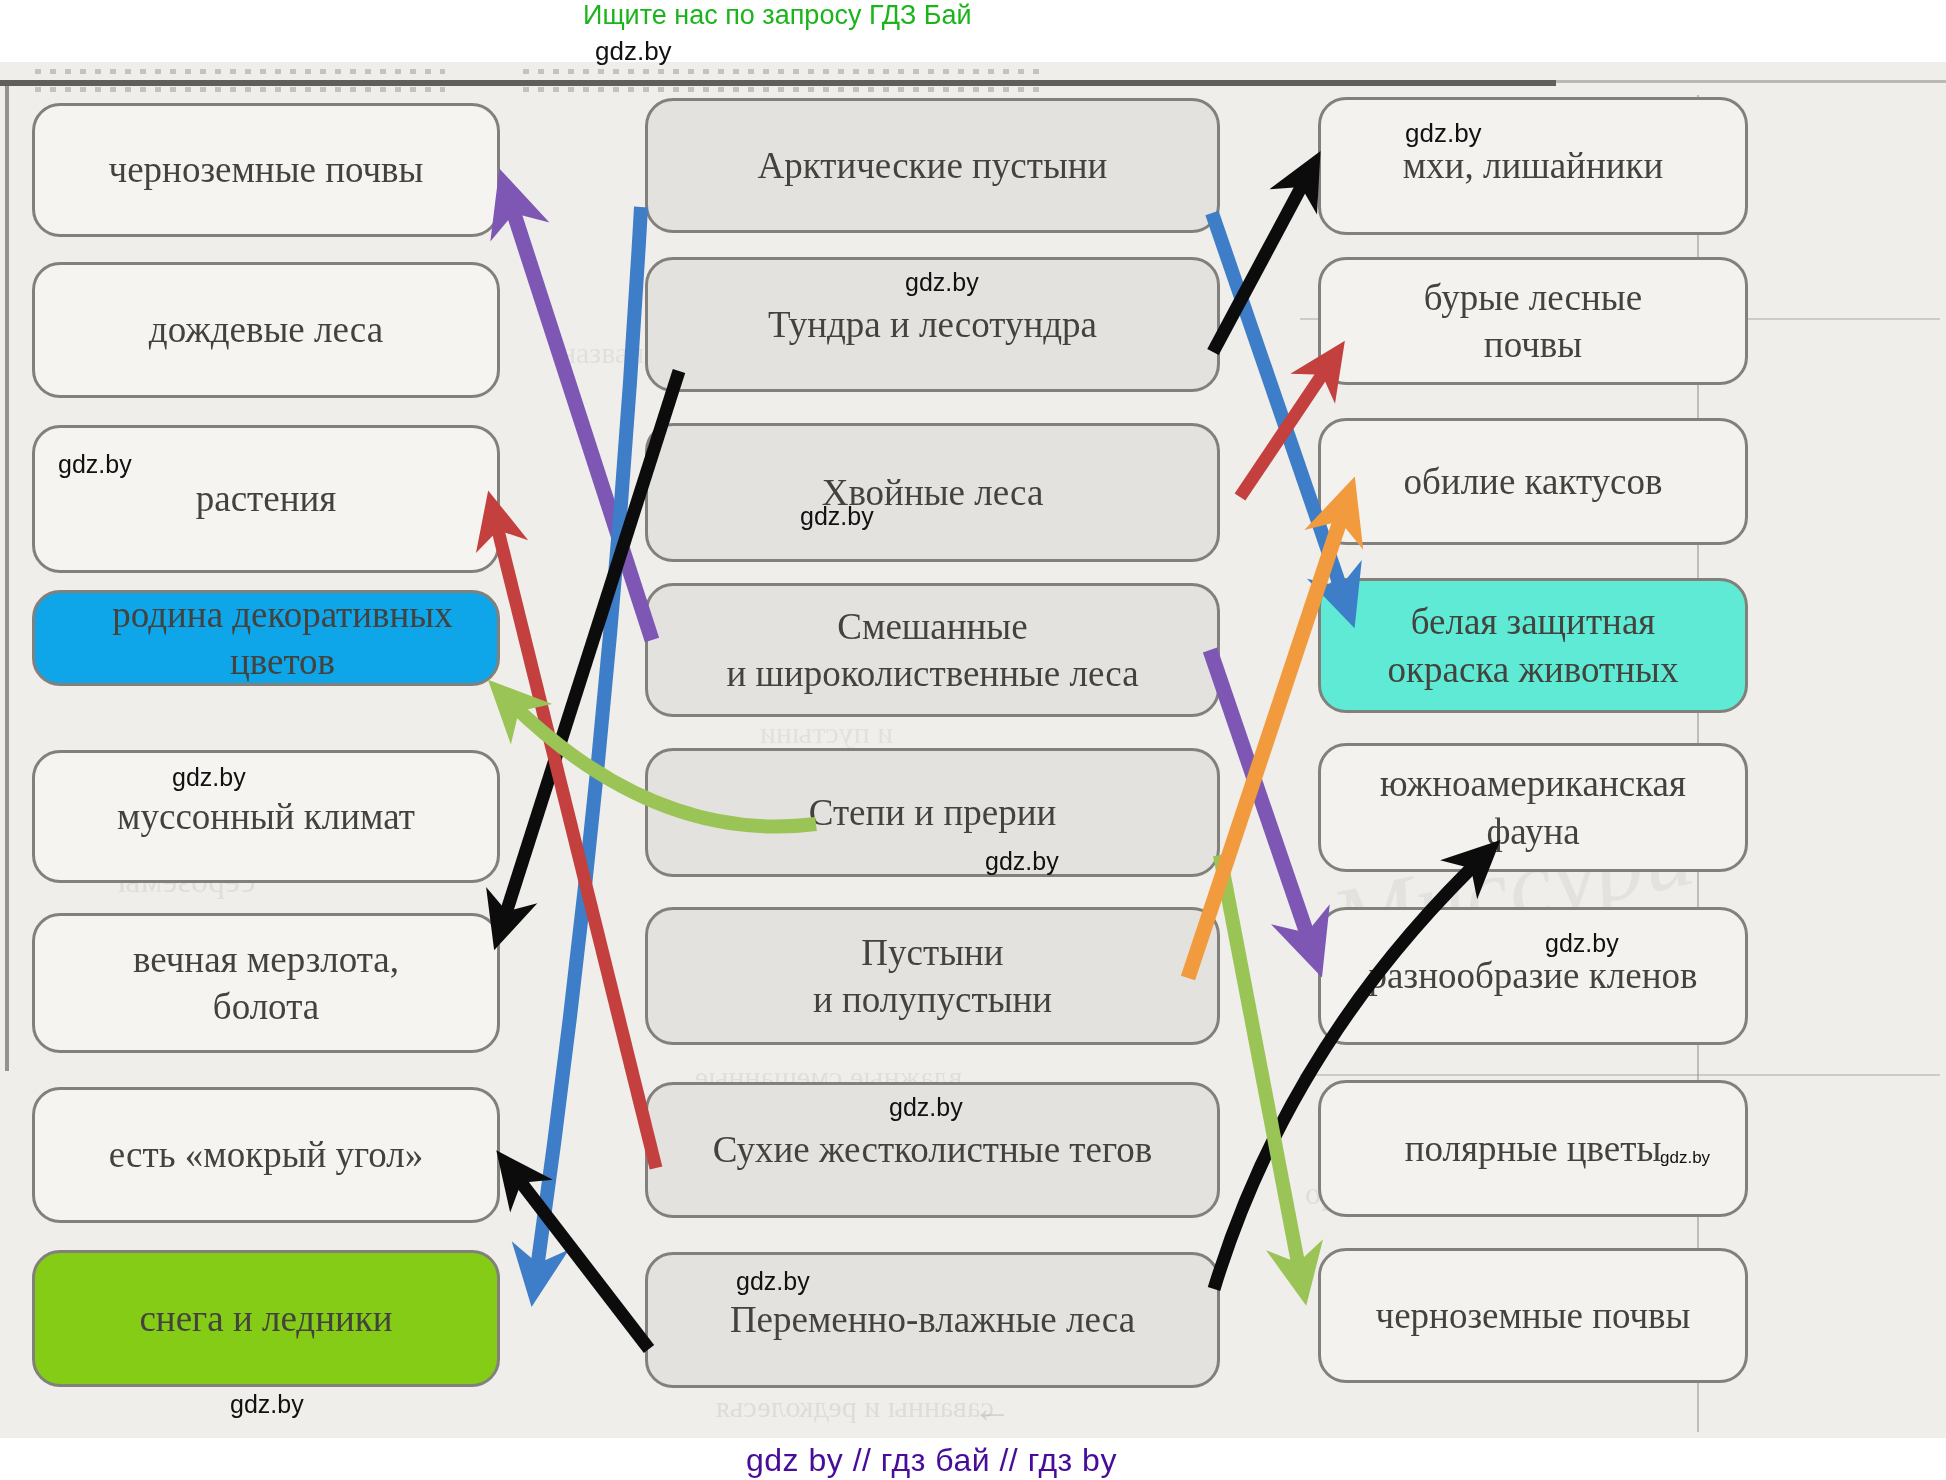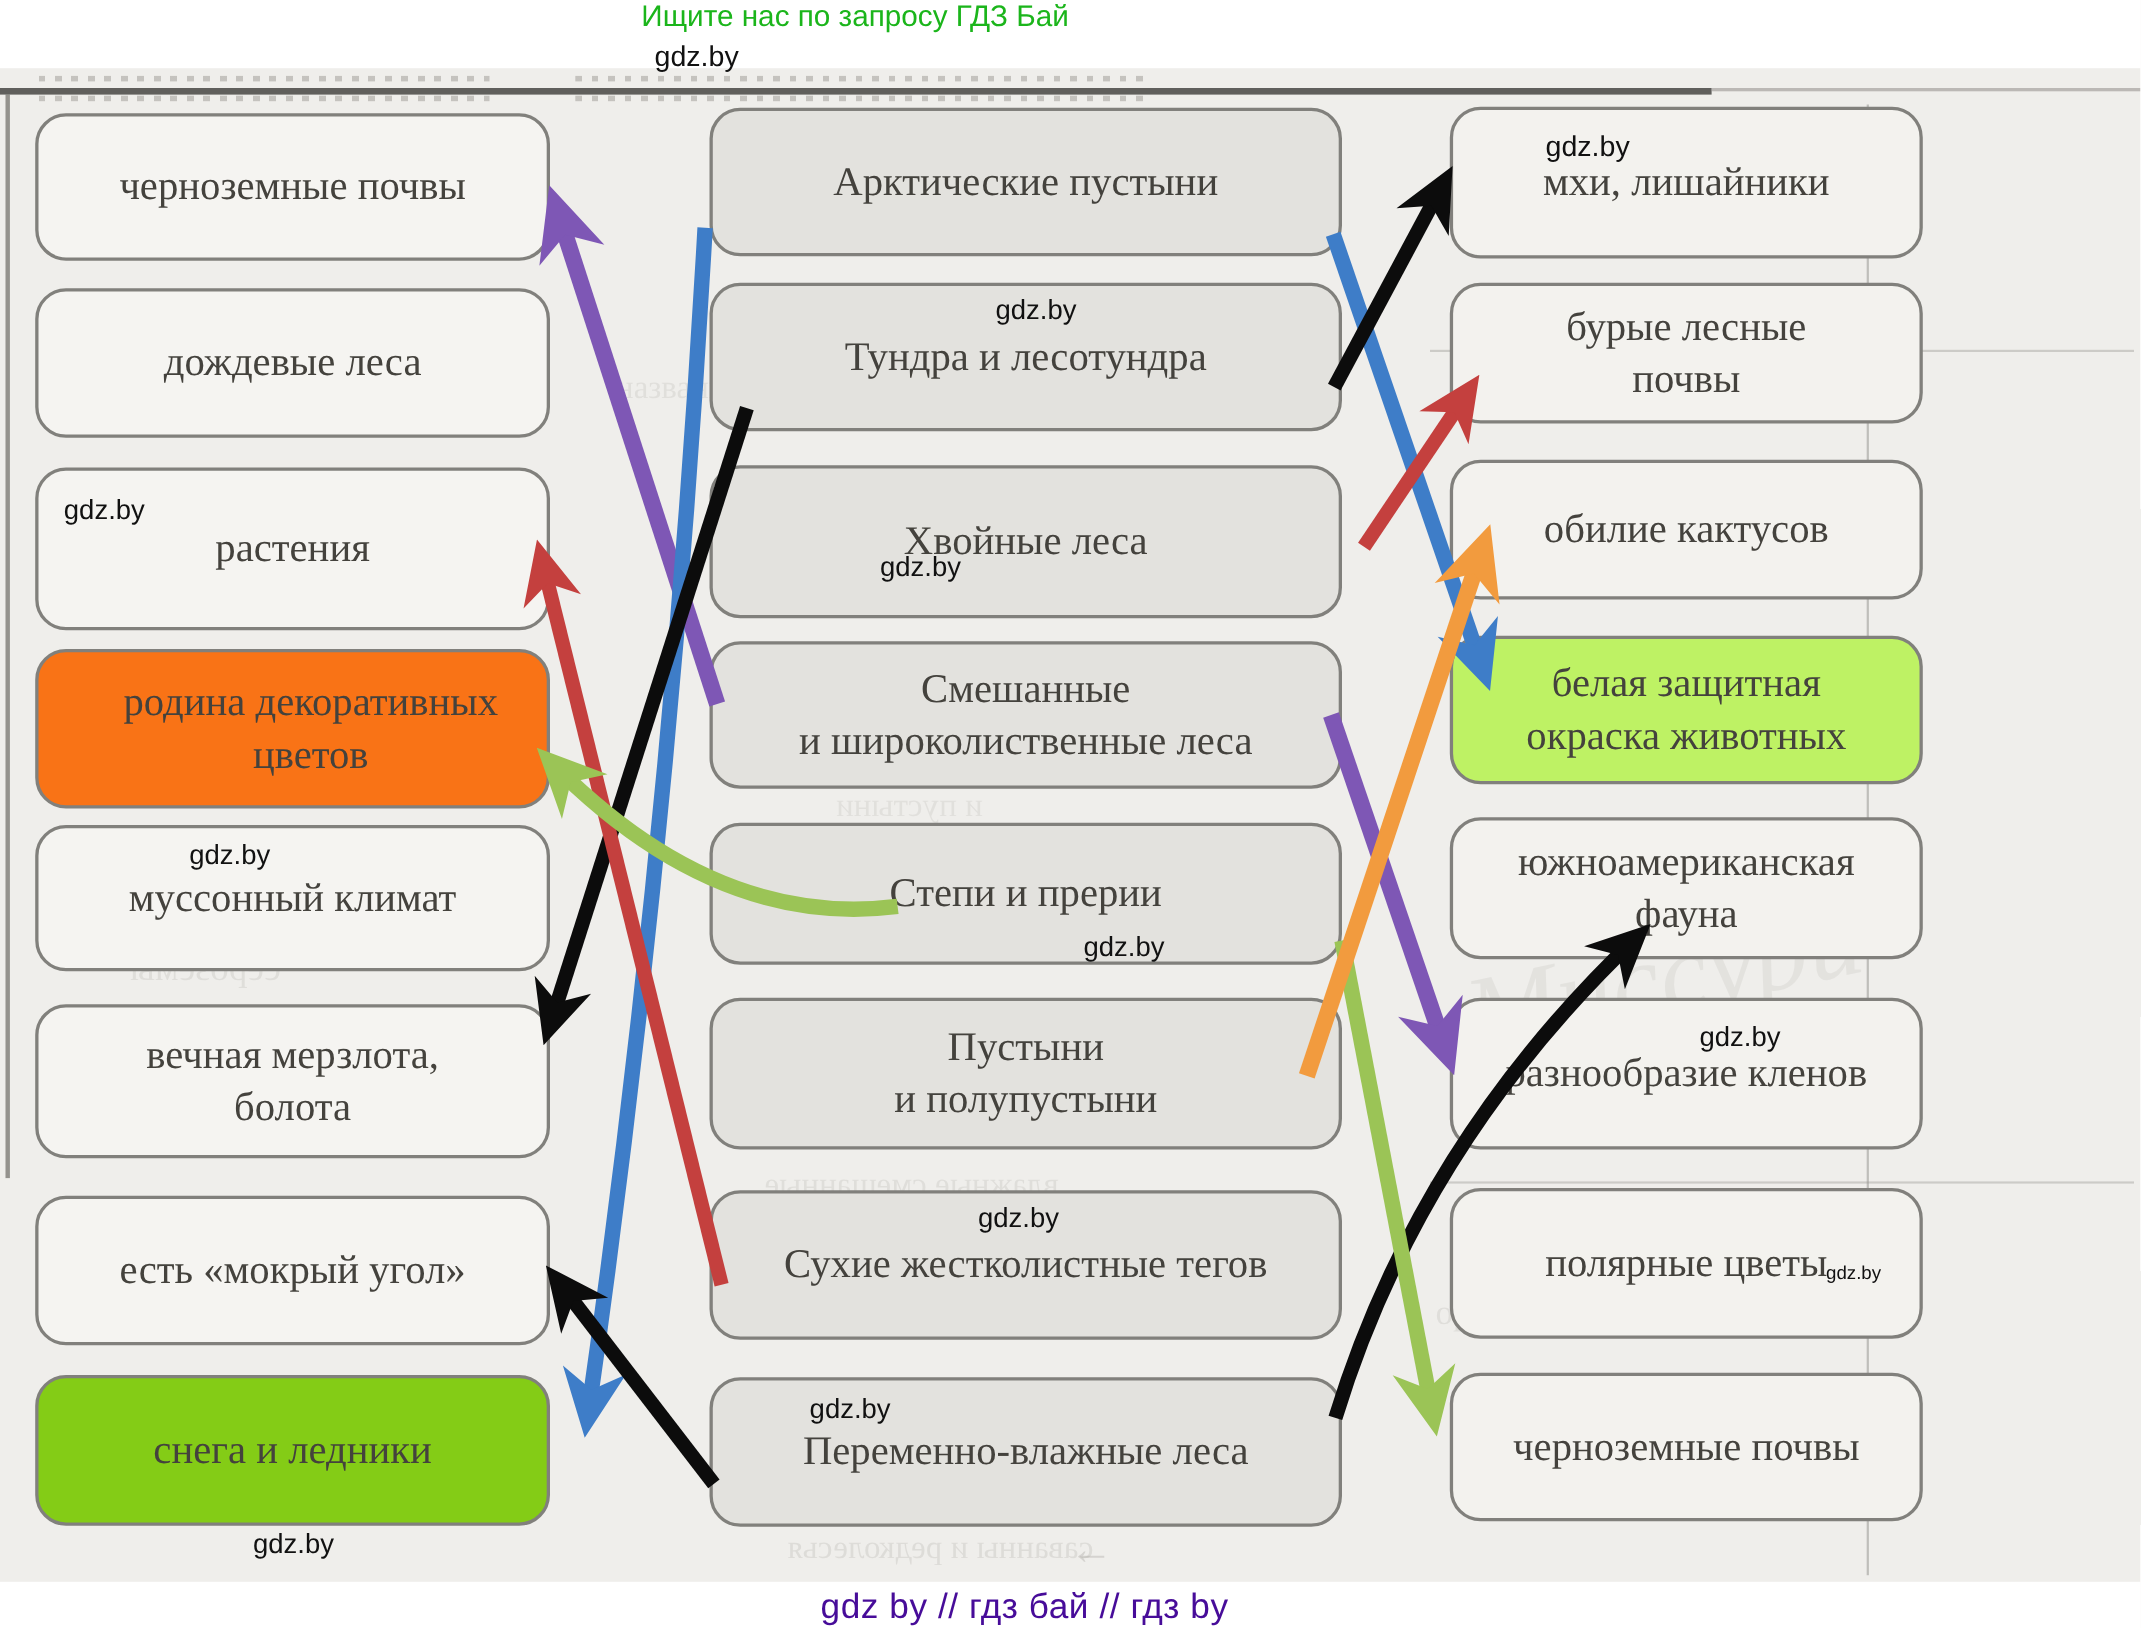--- a/index.html
+++ b/index.html
@@ -69,21 +69,21 @@
     <div id="boxes">
         <div class="box" style="left: 32px; top: 41px; width: 468px; height: 134px; background: rgb(245, 244, 241);">
           <div>черноземные почвы</div>
         </div>
         <div class="box" style="left: 32px; top: 200px; width: 468px; height: 136px; background: rgb(245, 244, 241);">
           <div>дождевые леса</div>
         </div>
         <div class="box" style="left: 32px; top: 363px; width: 468px; height: 148px; background: rgb(245, 244, 241);">
           <div>растения</div>
         </div>
-        <div class="box" style="left: 32px; top: 528px; width: 468px; height: 145px; background: #f97316; padding-left: 33px;">
+        <div class="box" style="left: 32px; top: 528px; width: 468px; height: 96px; background: #0ea5e9; padding-left: 33px;">
           <div>родина декоративных</div>
           <div>цветов</div>
         </div>
         <div class="box" style="left: 32px; top: 688px; width: 468px; height: 133px; background: rgb(245, 244, 241);">
           <div>муссонный климат</div>
         </div>
         <div class="box" style="left: 32px; top: 851px; width: 468px; height: 140px; background: rgb(245, 244, 241);">
           <div>вечная мерзлота,</div>
           <div>болота</div>
         </div>
@@ -122,21 +122,21 @@
         <div class="box" style="left: 1318px; top: 35px; width: 430px; height: 138px; background: rgb(243, 242, 238);">
           <div>мхи, лишайники</div>
         </div>
         <div class="box" style="left: 1318px; top: 195px; width: 430px; height: 128px; background: rgb(243, 242, 238);">
           <div>бурые лесные</div>
           <div>почвы</div>
         </div>
         <div class="box" style="left: 1318px; top: 356px; width: 430px; height: 127px; background: rgb(243, 242, 238);">
           <div>обилие кактусов</div>
         </div>
-        <div class="box" style="left: 1318px; top: 516px; width: 430px; height: 135px; background: #bef264;">
+        <div class="box" style="left: 1318px; top: 516px; width: 430px; height: 135px; background: #5eead4;">
           <div>белая защитная</div>
           <div>окраска животных</div>
         </div>
         <div class="box" style="left: 1318px; top: 681px; width: 430px; height: 129px; background: rgb(243, 242, 238);">
           <div>южноамериканская</div>
           <div>фауна</div>
         </div>
         <div class="box" style="left: 1318px; top: 845px; width: 430px; height: 138px; background: rgb(243, 242, 238);">
           <div>разнообразие кленов</div>
         </div>

